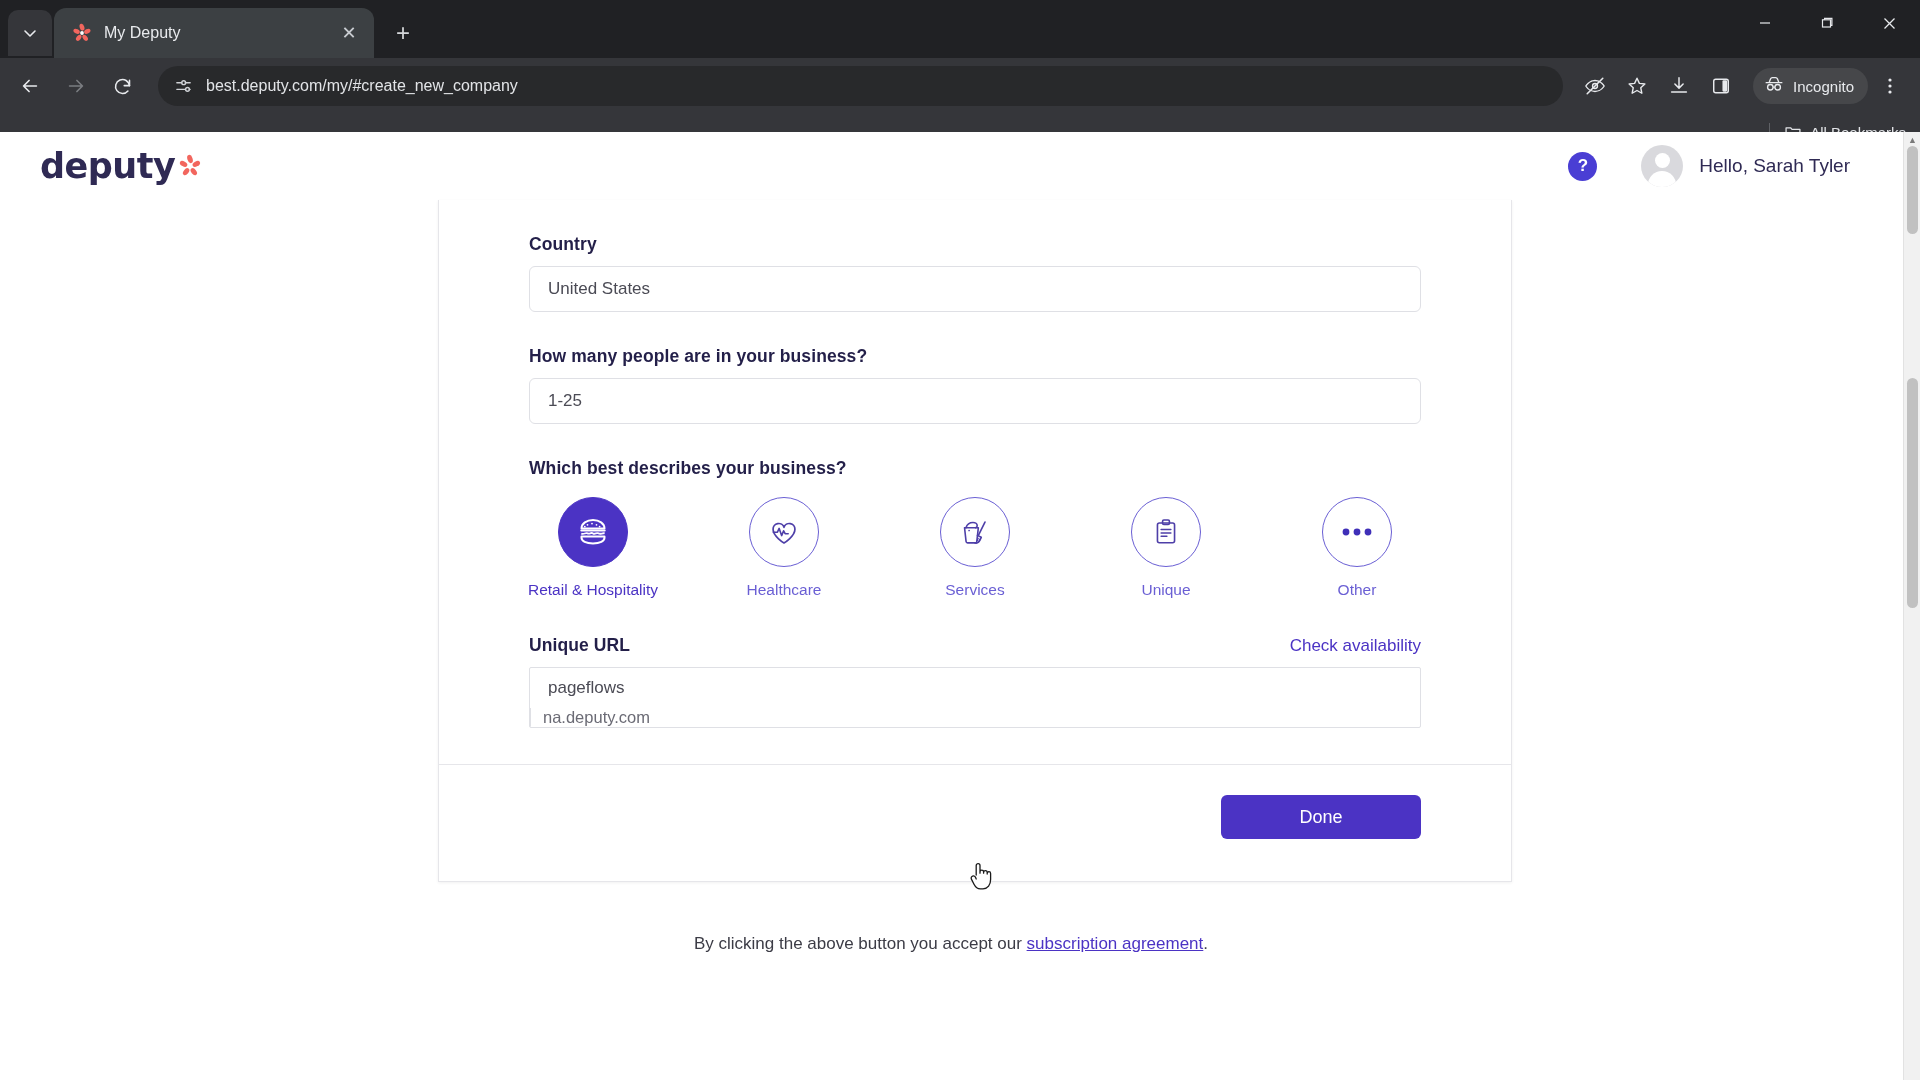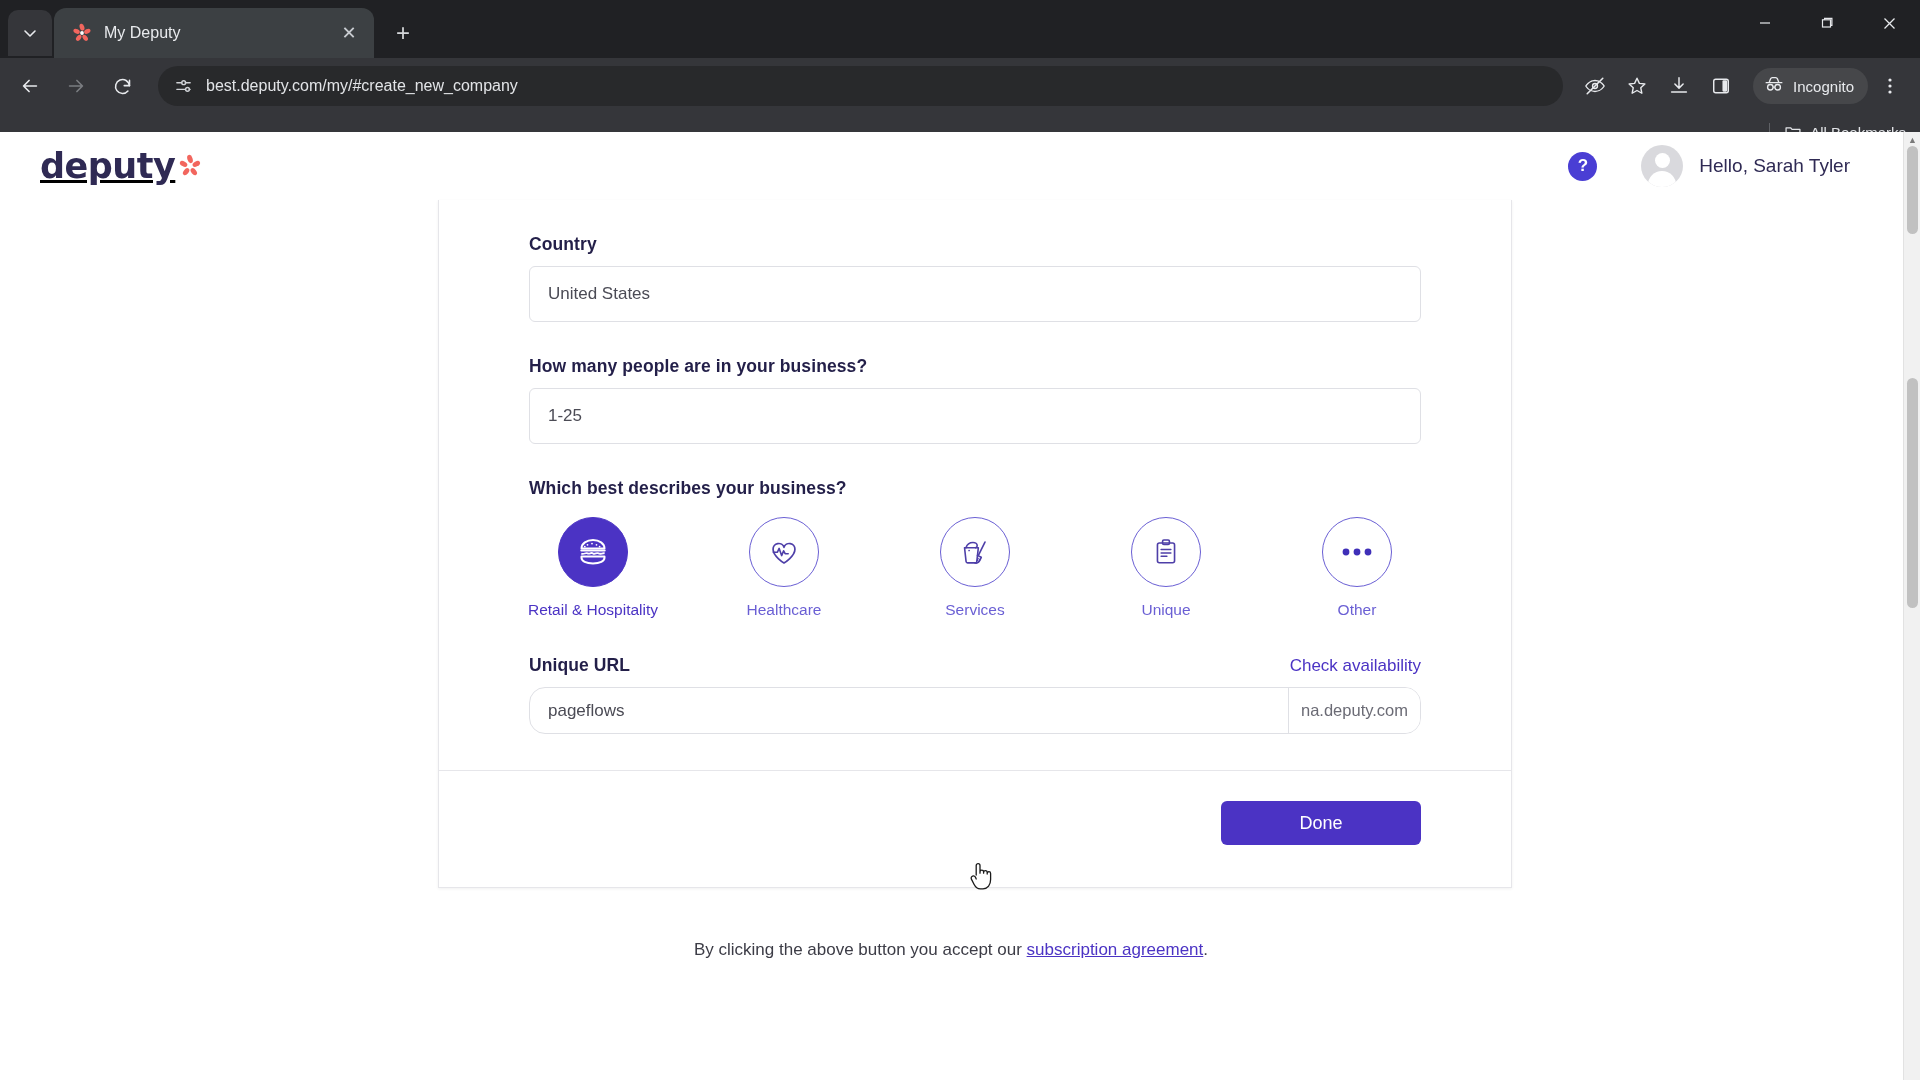--- a/index.html
+++ b/index.html
@@ -96,21 +96,21 @@
   .viewport {
     position: absolute; left: 0; top: 132px; width: 1920px; height: 948px;
     background: #ffffff; overflow: hidden;
   }
   .page { position: absolute; left: 0; top: 0; width: 1902px; }
 
   .app-header {
     height: 68px; background: #ffffff; display: flex; align-items: center;
     padding: 0 52px 0 40px; justify-content: space-between;
   }
-  .logo { display: flex; align-items: baseline; text-decoration: underline; }
+  .logo { display: flex; align-items: baseline; }
   .logo-word {
     font-family: "DejaVu Sans", sans-serif;
     font-size: 35px; font-weight: 700; color: #2f2a54; letter-spacing: -0.5px;
   }
   .logo-star { margin-left: 3px; position: relative; width: 24px; height: 24px; }
   .header-right { display: flex; align-items: center; }
   .help-circle {
     width: 29px; height: 29px; border-radius: 50%; background: #4a3ed4;
     color: #fff; display: flex; align-items: center; justify-content: center;
     font-size: 17px; font-weight: 700; margin-right: 44px;
@@ -139,21 +139,21 @@
     padding: 0 0 0 0;
   }
   .card-body { padding: 34px 90px 36px 90px; }
 
   .field-label {
     font-size: 17.5px; font-weight: 700; color: #231f49;
     margin-bottom: 11px; letter-spacing: 0.1px;
   }
   .field-label.spaced { margin-top: 34px; }
   .text-input {
-    width: 100%; height: 56px; border: 1px solid #dfe0e5; border-radius: 6px;
+    width: 100%; height: 46px; border: 1px solid #dfe0e5; border-radius: 6px;
     display: flex; align-items: center; padding: 0 18px;
     font-size: 17px; color: #4b4b55; background: #fff;
   }
 
   .biz-grid {
     display: flex; justify-content: space-between; margin-top: 18px;
   }
   .biz-item { width: 128px; display: flex; flex-direction: column; align-items: center; }
   .biz-circle {
     width: 70px; height: 70px; border-radius: 50%;
@@ -175,22 +175,22 @@
   }
   .caret { width: 0; height: 0; border-left: 7px solid transparent;
            border-right: 7px solid transparent; border-top: 8px solid #3b3b4a; }
 
   .url-head {
     display: flex; align-items: baseline; justify-content: space-between;
     margin-top: 36px; margin-bottom: 11px;
   }
   .check-link { font-size: 17px; color: #4b33c4; }
   .url-group {
-    display: flex; width: 100%; height: 47px;
-    border: 1px solid #dfe0e5; border-radius: 16px; overflow: hidden;
+    display: flex; width: 100%; height: 61px;
+    border: 1px solid #dfe0e5; border-radius: 2px; overflow: hidden; flex-direction: column;
   }
   .url-input {
     flex: 1 1 auto; display: flex; align-items: center; padding: 0 18px;
     font-size: 17px; color: #4b4b55;
   }
   .url-suffix {
     width: 132px; border-left: 1px solid #dfe0e5; display: flex;
     align-items: center; justify-content: center; font-size: 16.5px; color: #6b6b75;
     background: #fff;
   }

